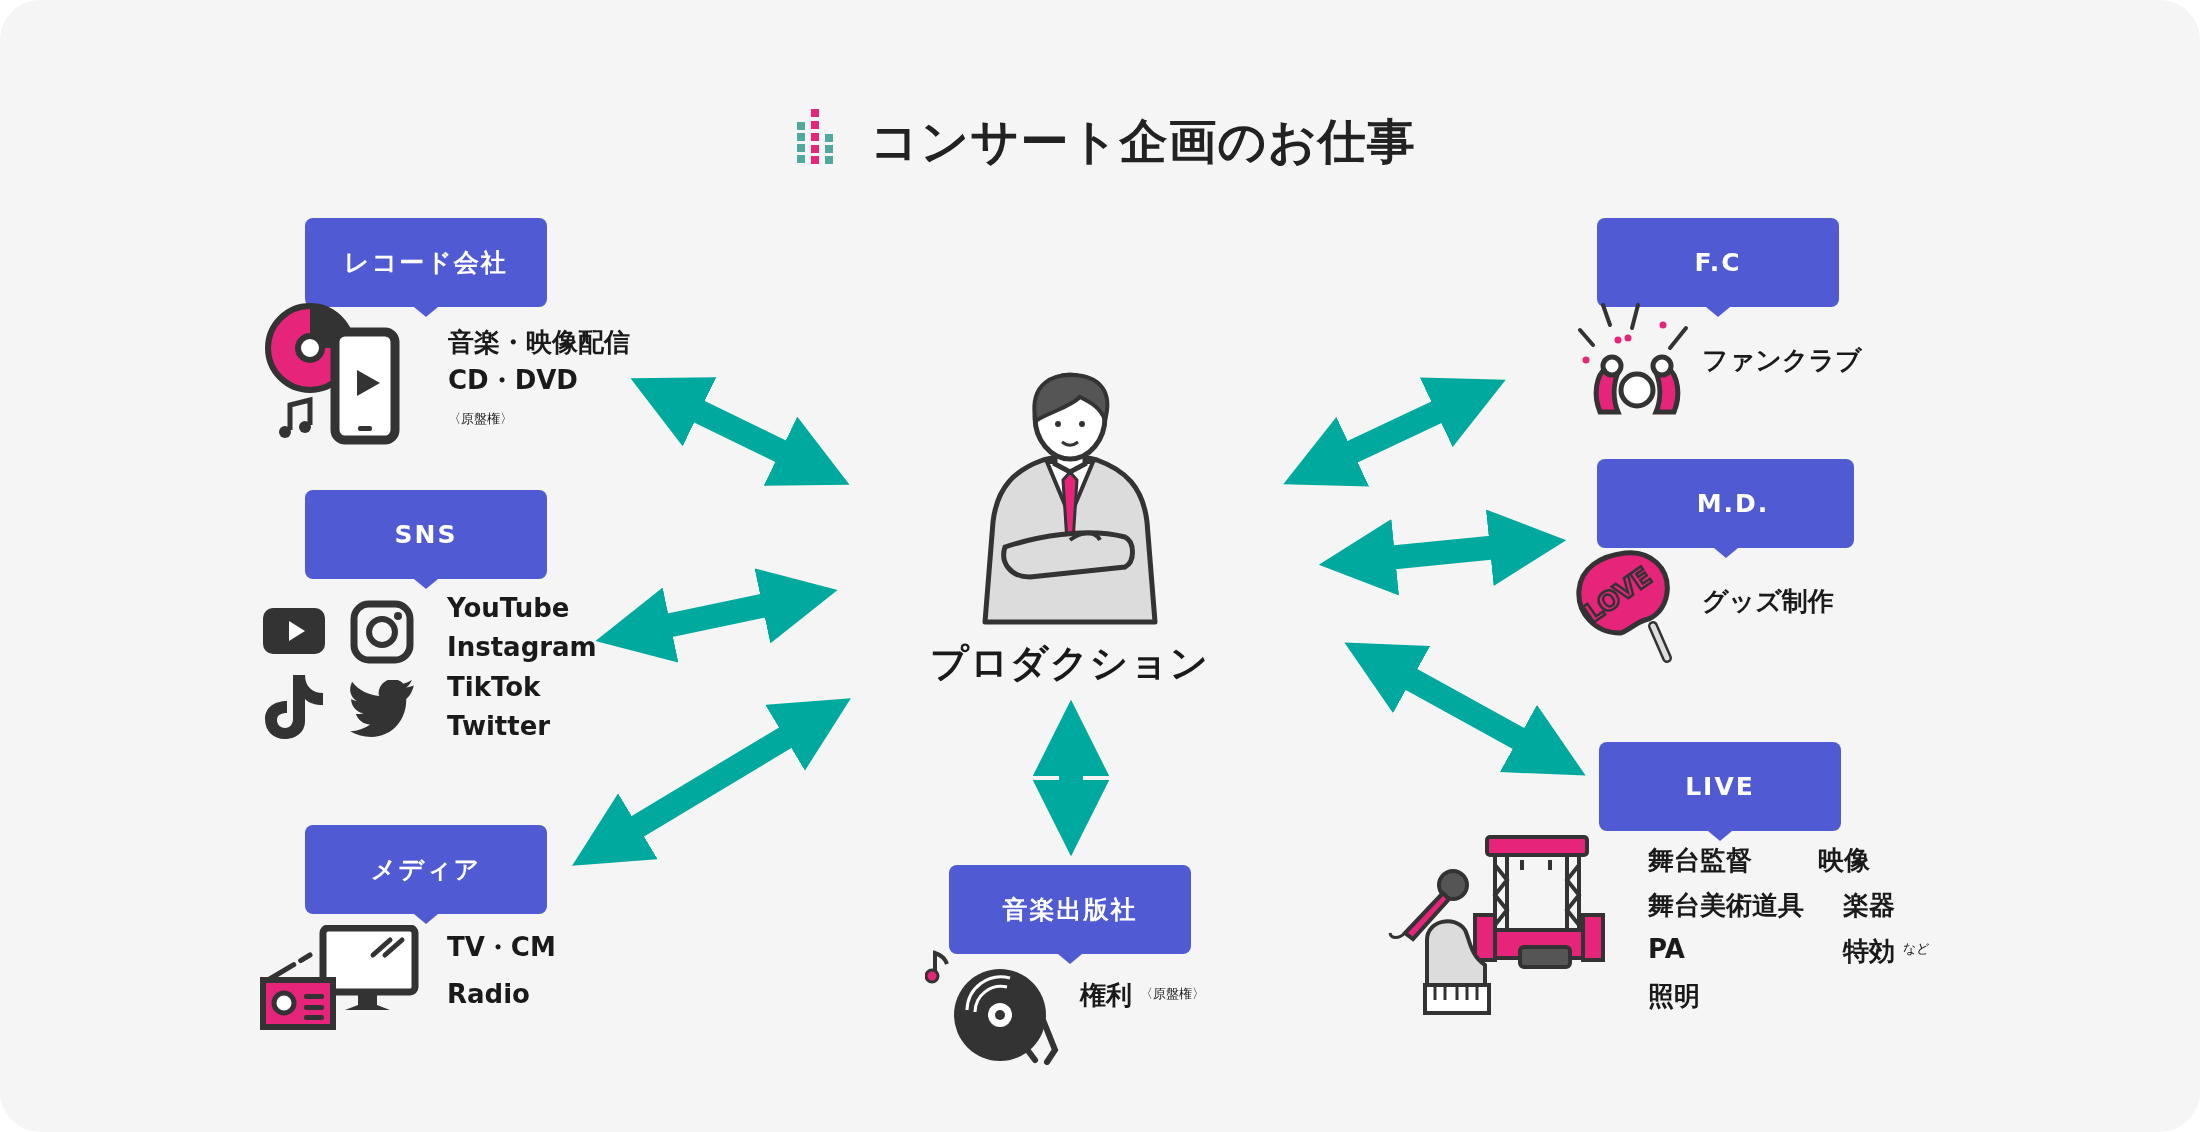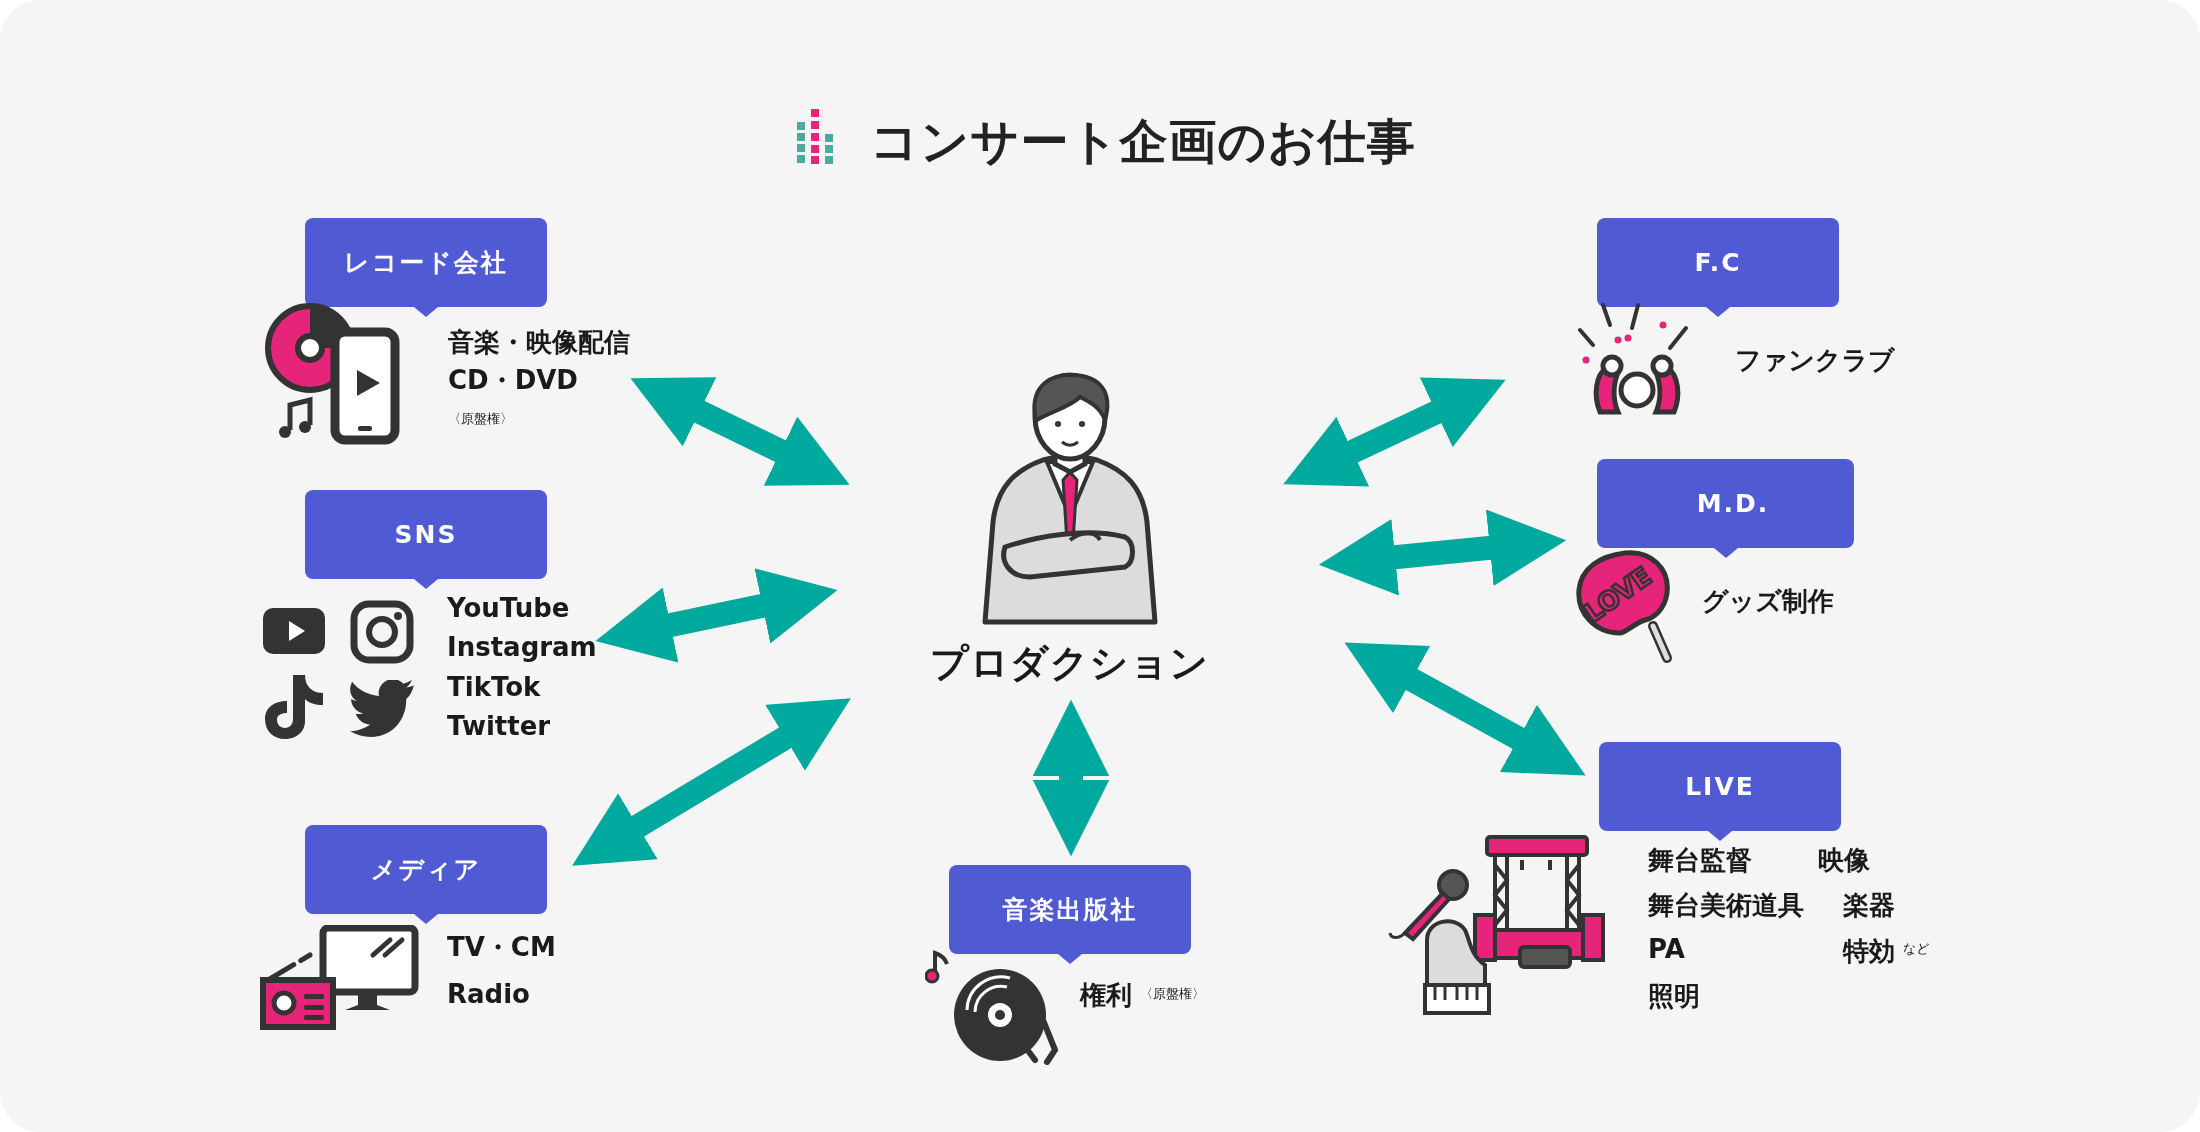--- a/index.html
+++ b/index.html
@@ -155,21 +155,21 @@
         <circle cx="50" cy="38" r="3.5"></circle>
       <circle cx="85" cy="25" r="3.5"></circle>
         <circle cx="8" cy="60" r="3.5"></circle>
     </g>
     <circle cx="59" cy="90" r="16" fill="#fff" stroke="#333" stroke-width="5"></circle>
     <path d="M22,112 C15,95 18,75 28,68 L40,72 C35,85 35,100 40,112 z" fill="#e5247a" stroke="#333" stroke-width="5"></path>
     <path d="M96,112 C103,95 100,75 90,68 L78,72 C83,85 83,100 78,112 z" fill="#e5247a" stroke="#333" stroke-width="5"></path>
     <circle cx="34" cy="66" r="9" fill="#fff" stroke="#333" stroke-width="5"></circle>
     <circle cx="84" cy="66" r="9" fill="#fff" stroke="#333" stroke-width="5"></circle>
   </svg>
-  <div class="txt" style="left:1702px;top:343px;margin-left:33px;">ファンクラブ</div>
+  <div class="txt" style="left:1702px;top:343px;">ファンクラブ</div>
 
   <div class="label" style="left:1597px;top:459px;padding-left:15px;">M.D.</div>
   <svg class="abs" style="left:1575px;top:548px;" width="100" height="120" viewBox="0 0 100 120">
     <path d="M78,78 L92,110" stroke="#333" stroke-width="10" stroke-linecap="round"></path>
     <path d="M78,78 L92,110" stroke="#ddd" stroke-width="5" stroke-linecap="round"></path>
     <path d="M50,5 C75,2 95,20 92,45 C90,60 80,70 70,72 C60,75 50,85 45,85 C20,85 2,65 4,42 C6,20 25,8 50,5 z" fill="#e5247a" stroke="#333" stroke-width="5"></path>
     <text x="45" y="55" font-family="DejaVu Sans, sans-serif" font-size="26" font-weight="bold" fill="#e5247a" stroke="#333" stroke-width="2.5" text-anchor="middle" transform="rotate(-35 45 50)">LOVE</text>
   </svg>
   <div class="txt" style="left:1702px;top:584px;">グッズ制作</div>
 

